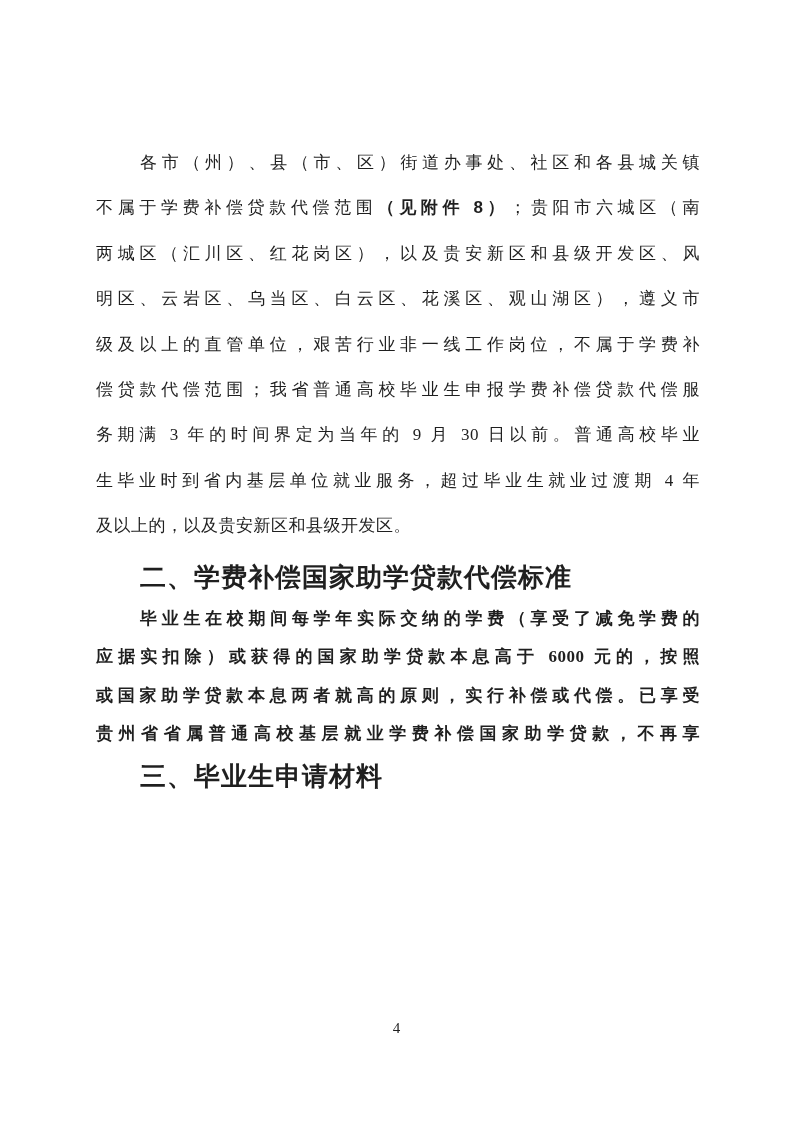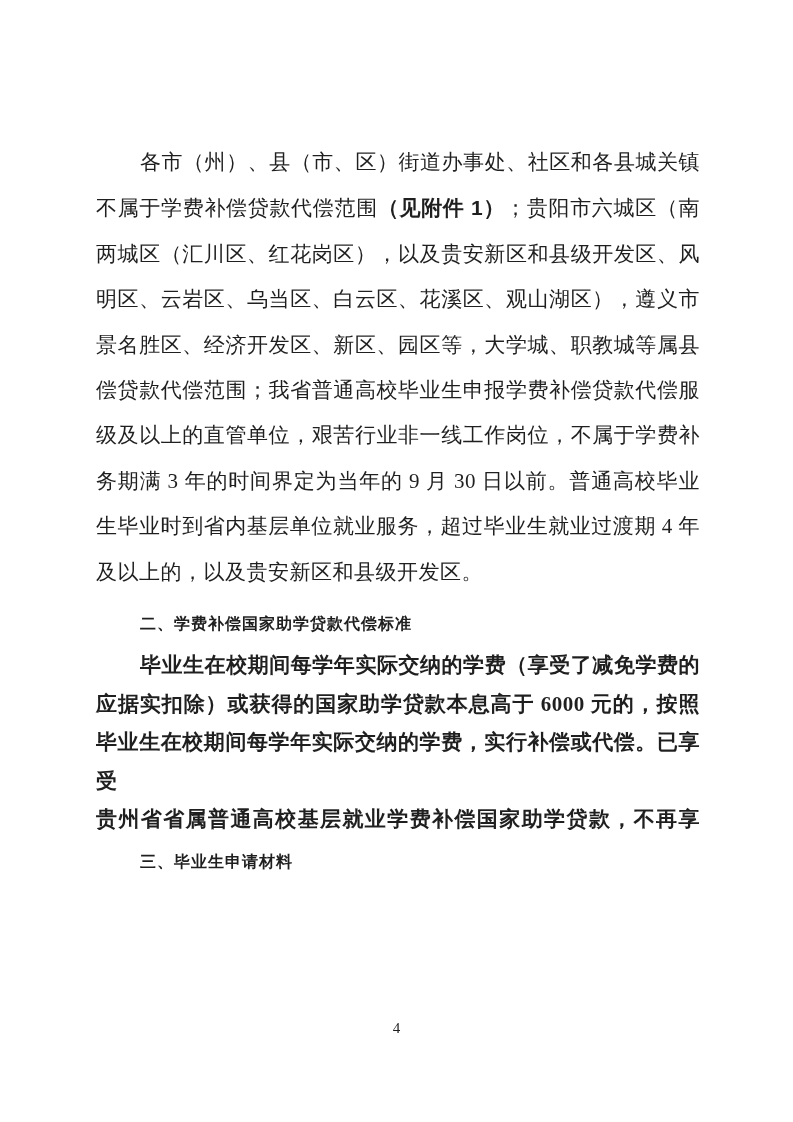--- a/index.html
+++ b/index.html
@@ -17,41 +17,41 @@
     font-family: "Liberation Serif", "DejaVu Serif", serif;
     color: #1f1f1f;
   }
   .content {
     position: absolute;
     left: 96px;
     top: 140px;
     width: 604px;
   }
   .para {
-    font-size: 21px;
+    font-size: 17px;
     letter-spacing: 0.5px;
   }
   .line {
     white-space: normal;
   }
   .line.just {
     text-align: justify;
     text-align-last: justify;
   }
   .line.indent {
     text-indent: 44px;
   }
   .bold {
     font-weight: 700;
     font-family: "Liberation Sans", "DejaVu Sans", sans-serif;
   }
   .heading {
     font-family: Liberation Sans, sans-serif;
     font-weight: 700;
-    font-size: 16px;
+    font-size: 26px;
     line-height: 45px;
     padding-left: 44px;
     letter-spacing: 1px;
   }
   .page-number {
     position: absolute;
     left: 0;
     top: 1020px;
     width: 793px;
     text-align: center;
@@ -60,33 +60,32 @@
     font-family: "Liberation Serif", "DejaVu Serif", serif;
   }
 </style>
 </head>
 <body>
 
 <div class="page">
   <div class="content">
       <div class="para" style="line-height: 45.4px;">
         <div class="line indent just"><span>各市（州）、县（市、区）街道办事处、社区和各县城关镇</span></div>
-        <div class="line just"><span>不属于学费补偿贷款代偿范围</span><span class="bold">（见附件 1）</span><span>；贵阳市六城区（南</span></div>
+        <div class="line just"><span>不属于学费补偿贷款代偿范围</span><span class="bold">（见附件 8）</span><span>；贵阳市六城区（南</span></div>
         <div class="line just"><span>两城区（汇川区、红花岗区），以及贵安新区和县级开发区、风</span></div>
         <div class="line just"><span>明区、云岩区、乌当区、白云区、花溪区、观山湖区），遵义市</span></div>
-        <div class="line just"><span>景名胜区、经济开发区、新区、园区等，大学城、职教城等属县</span></div>
+        <div class="line just"><span>级及以上的直管单位，艰苦行业非一线工作岗位，不属于学费补</span></div>
         <div class="line just"><span>偿贷款代偿范围；我省普通高校毕业生申报学费补偿贷款代偿服</span></div>
-        <div class="line just"><span>级及以上的直管单位，艰苦行业非一线工作岗位，不属于学费补</span></div>
         <div class="line just"><span>务期满 3 年的时间界定为当年的 9 月 30 日以前。普通高校毕业</span></div>
         <div class="line just"><span>生毕业时到省内基层单位就业服务，超过毕业生就业过渡期 4 年</span></div>
         <div class="line"><span>及以上的，以及贵安新区和县级开发区。</span></div>
       </div>
       <div class="heading" style="margin-top: 6px;">二、学费补偿国家助学贷款代偿标准</div>
       <div class="para" style="line-height: 38.6px; font-weight: bold;">
         <div class="line indent just"><span>毕业生在校期间每学年实际交纳的学费（享受了减免学费的</span></div>
         <div class="line just"><span>应据实扣除）或获得的国家助学贷款本息高于 6000 元的，按照</span></div>
-        <div class="line just"><span>毕业生在校期间每学年实际交纳的学费，实行补偿或代偿。已享受</span></div>
+        <div class="line just"><span>或国家助学贷款本息两者就高的原则，实行补偿或代偿。已享受</span></div>
         <div class="line just"><span>贵州省省属普通高校基层就业学费补偿国家助学贷款，不再享</span></div>
       </div>
       <div class="heading">三、毕业生申请材料</div>
     </div>
   <div class="page-number">4</div>
 </div>
 
 </body></html>

